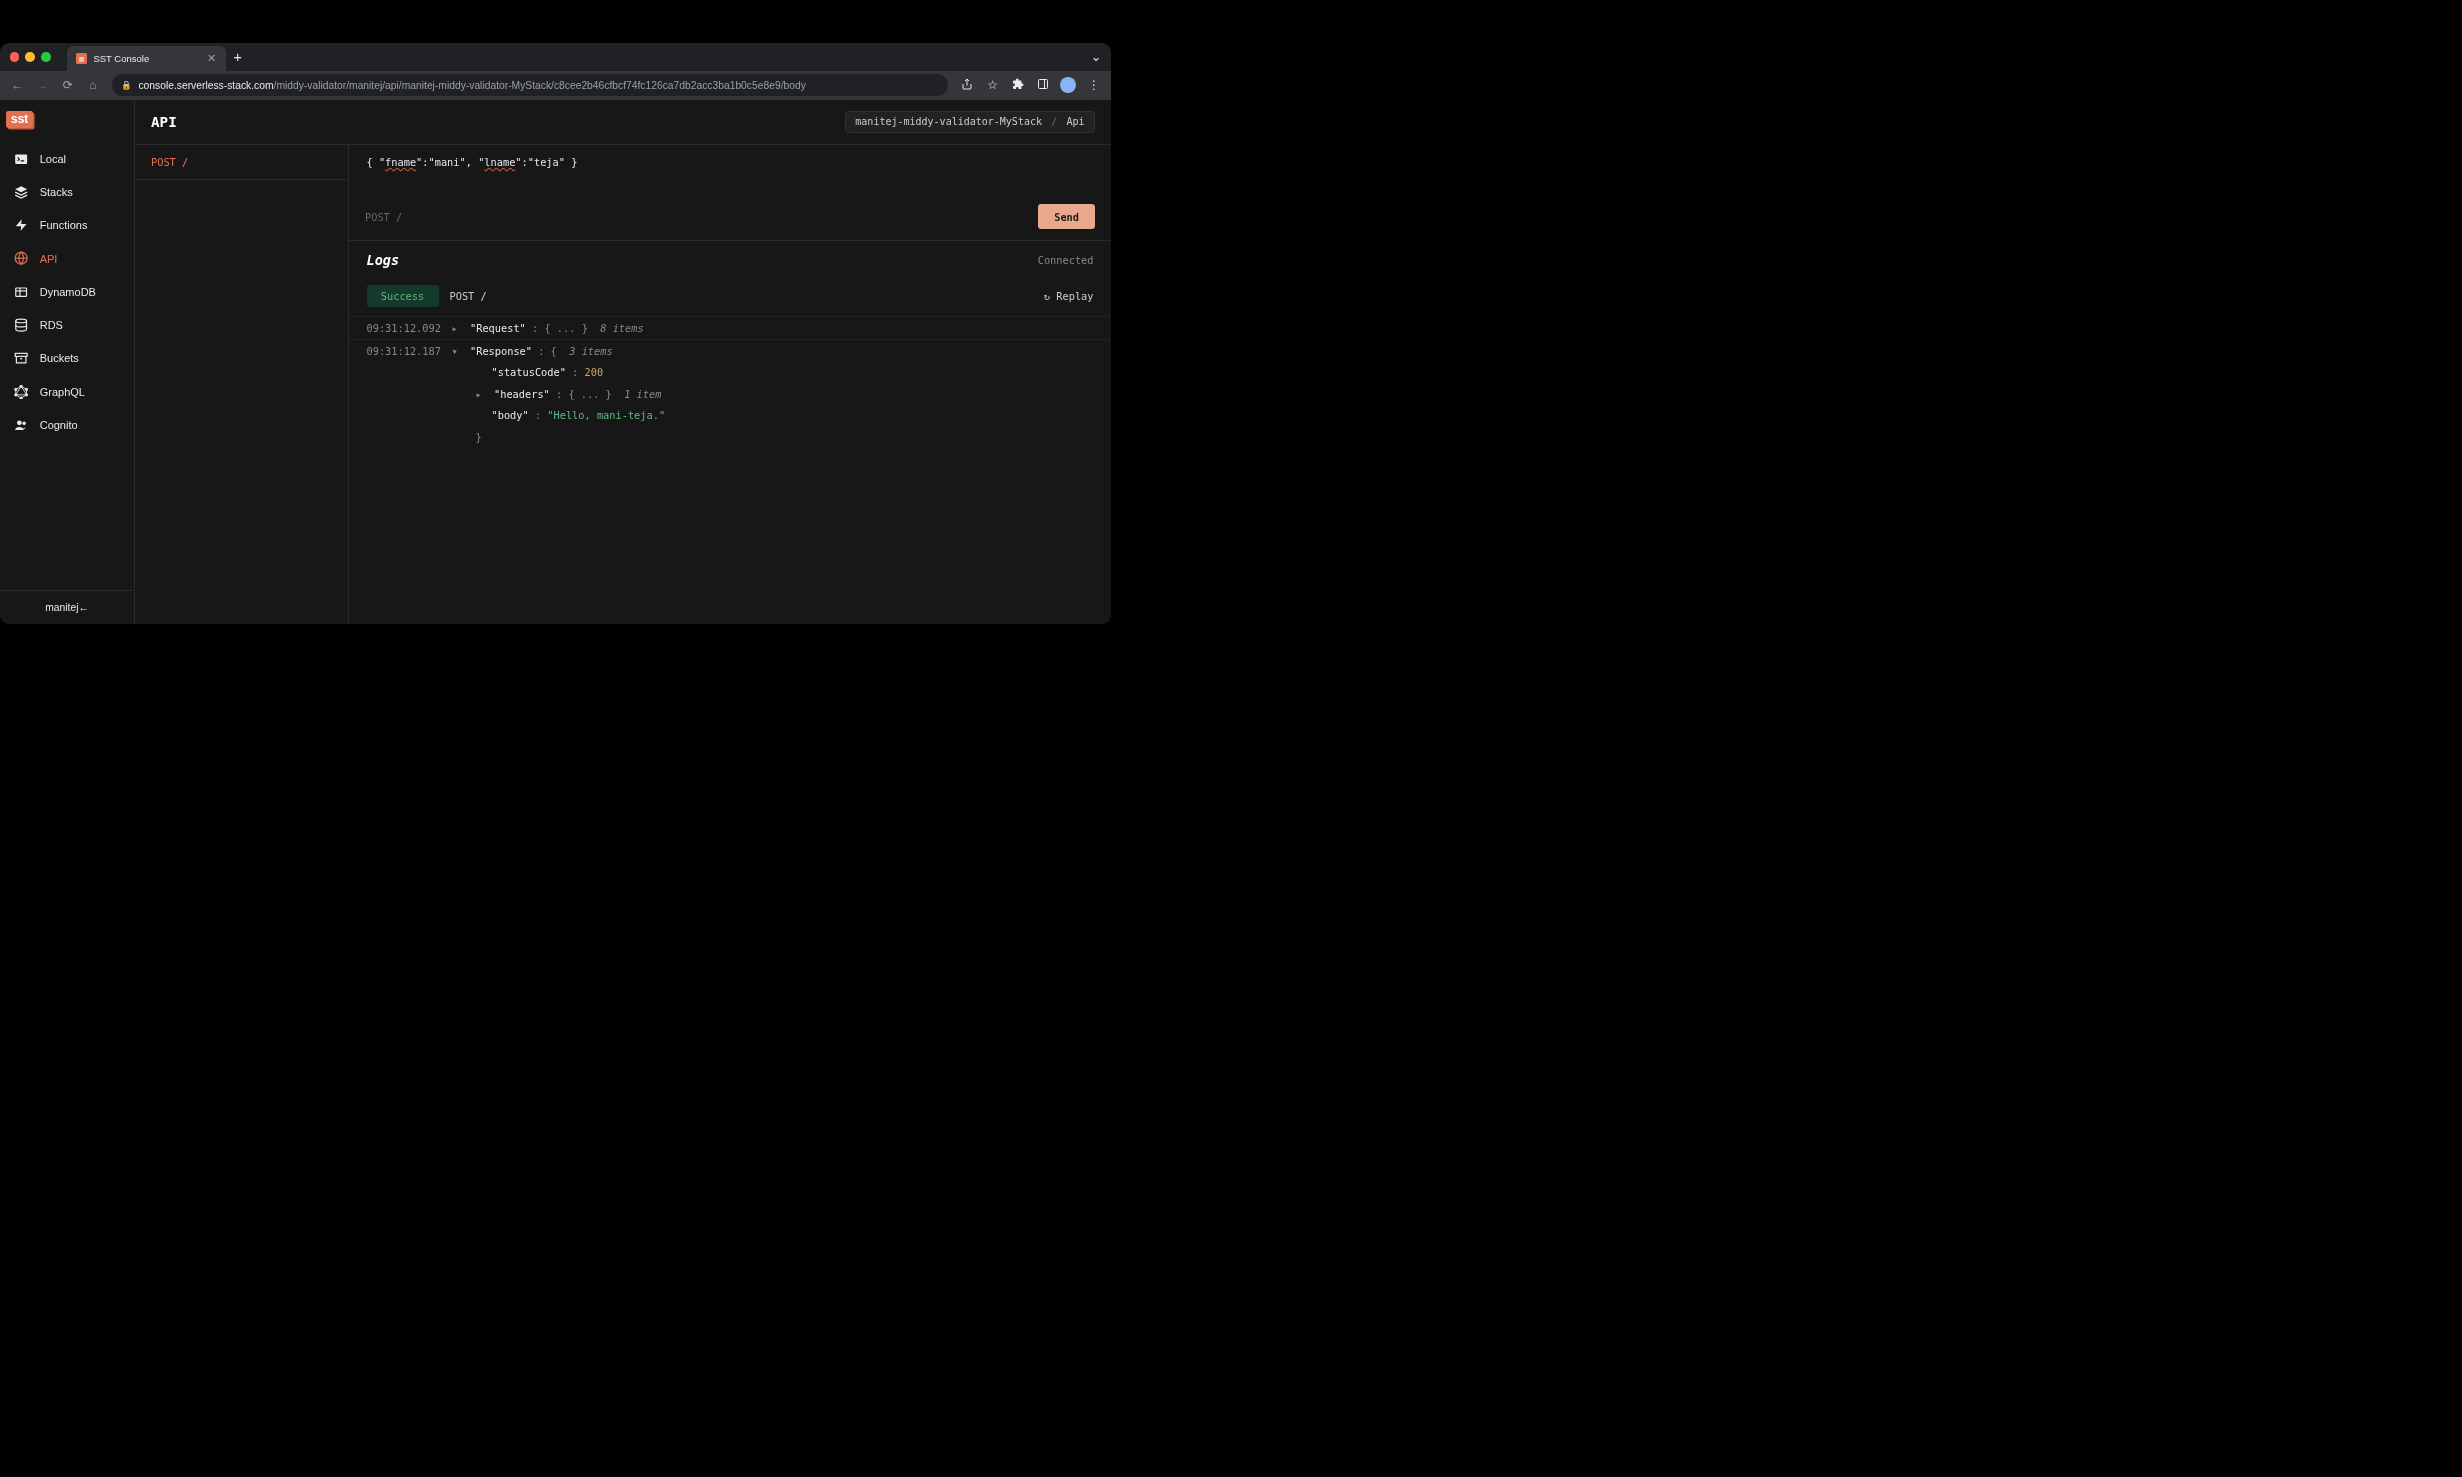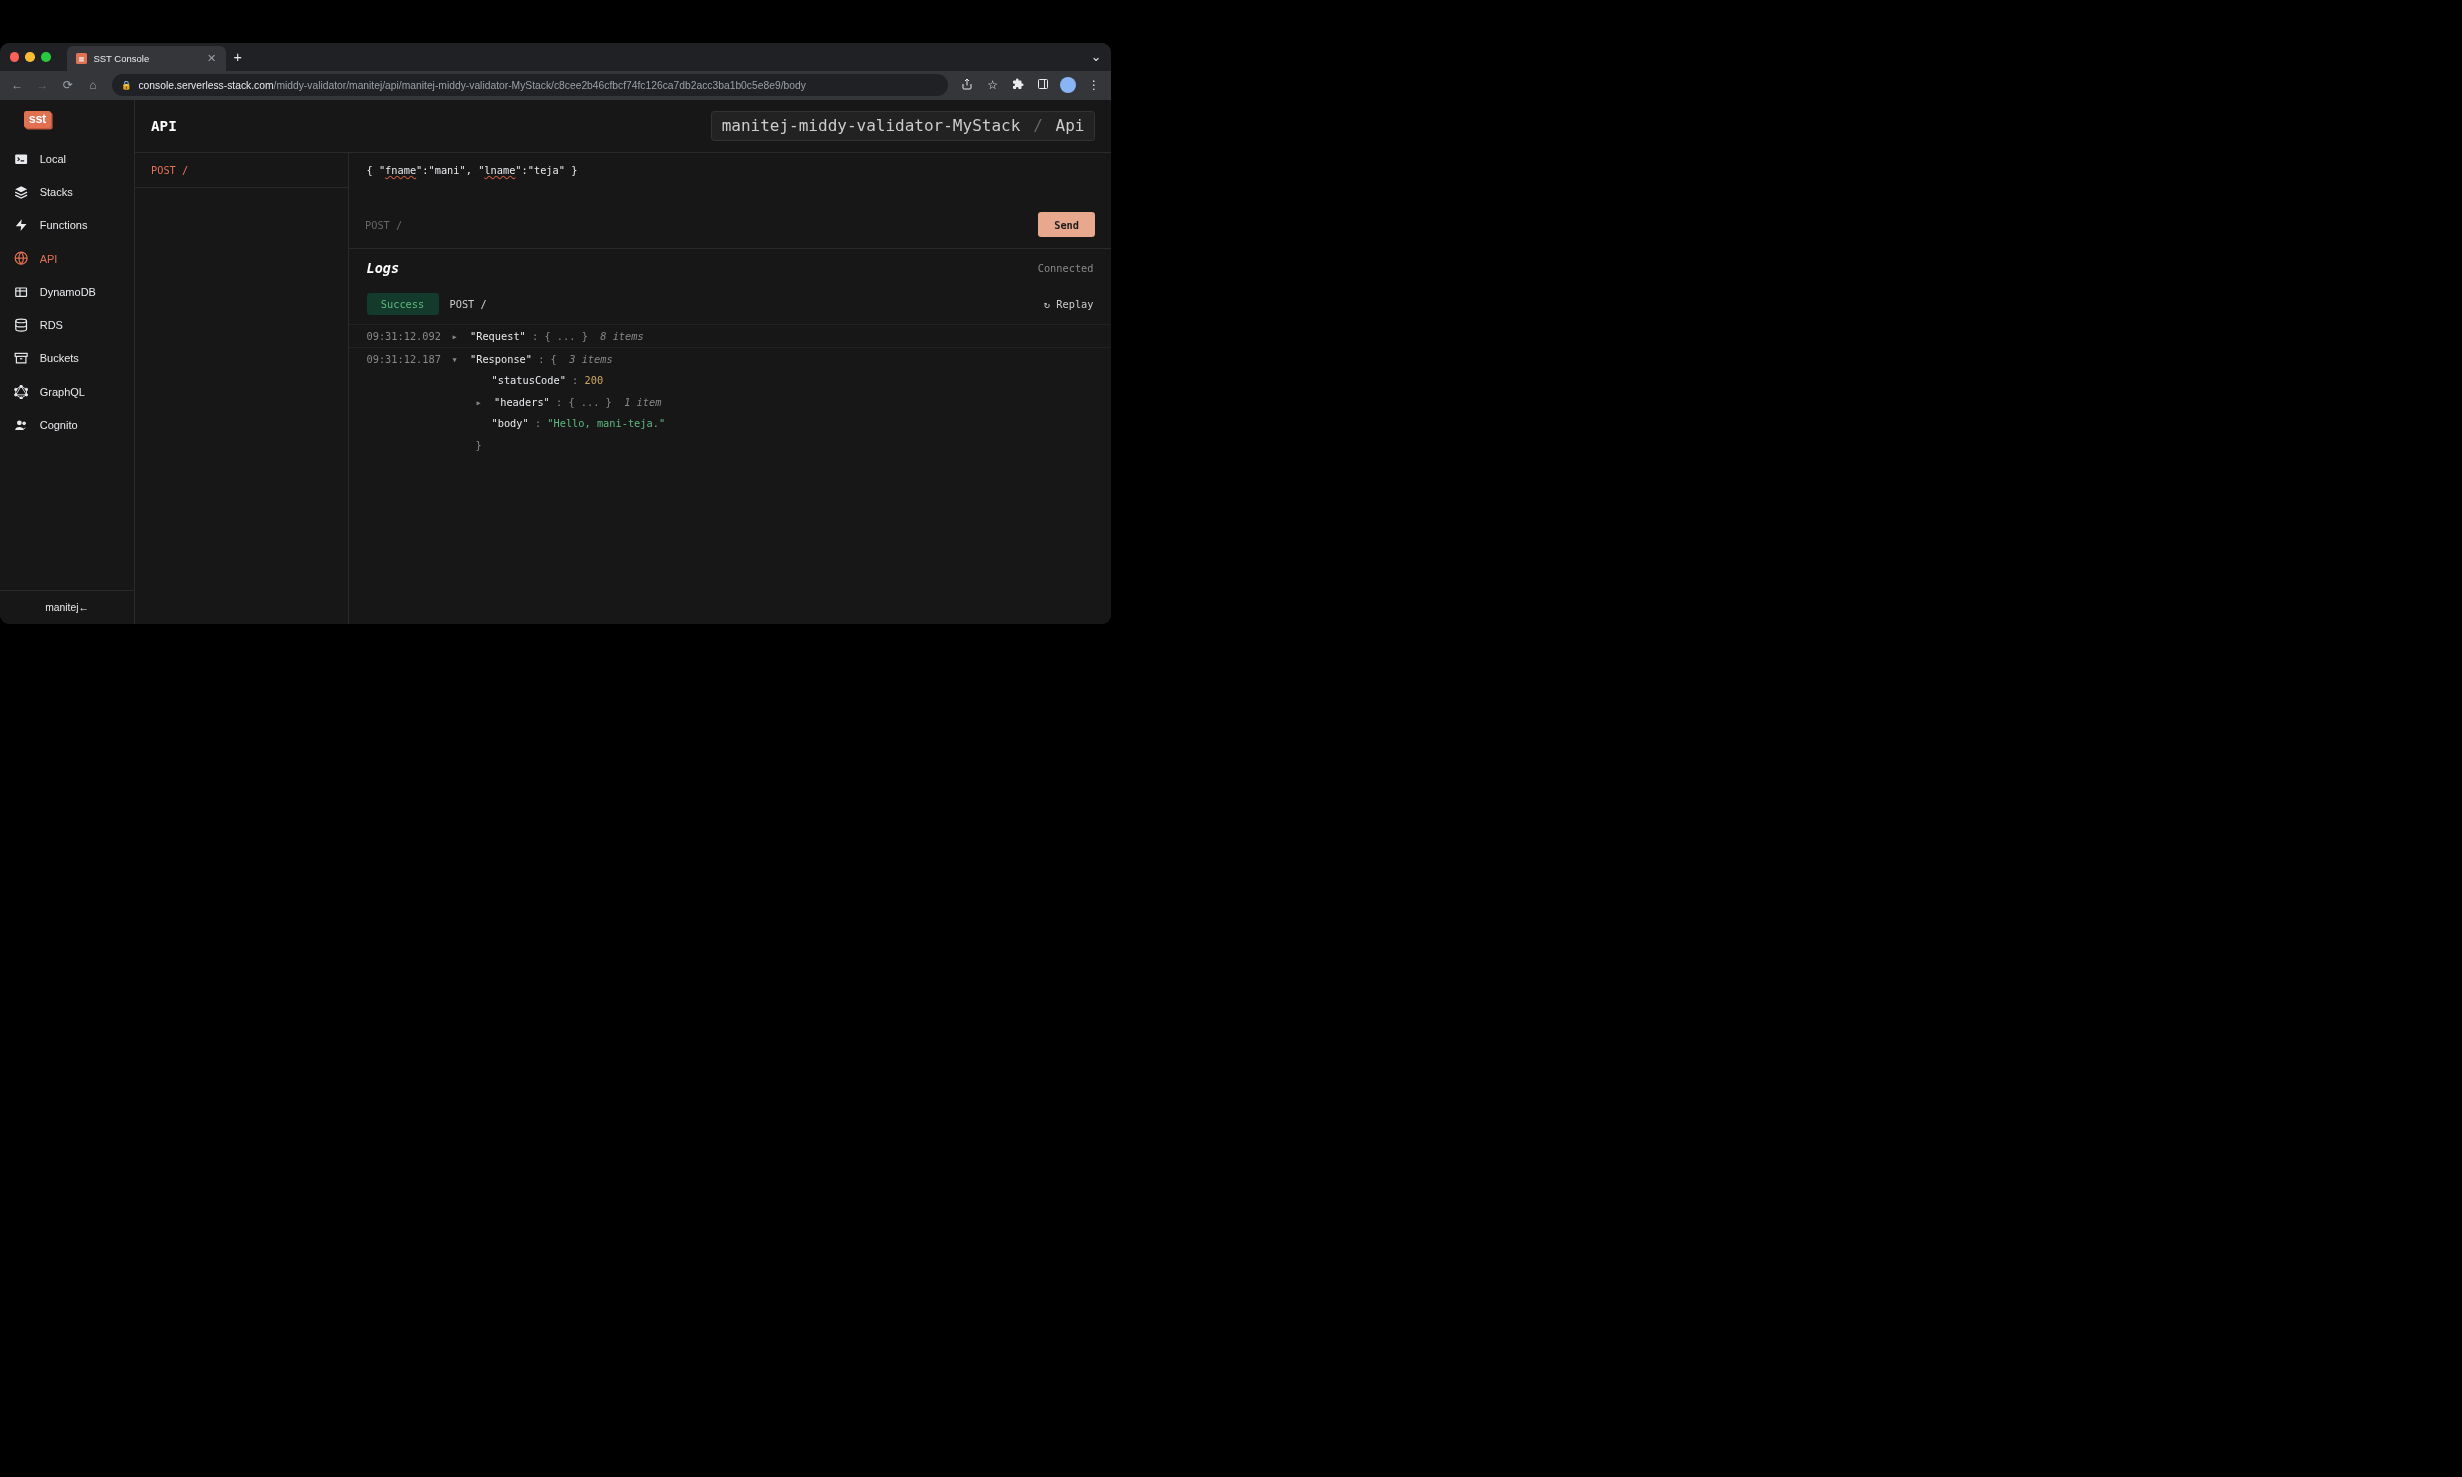--- a/index.html
+++ b/index.html
@@ -88,21 +88,21 @@
   overflow: hidden;
 }
 .sidebar {
   width: 135px;
   background: #171717;
   border-right: 0.8px solid #2a2a2a;
   display: flex;
   flex-direction: column;
 }
 .sst-logo {
-  padding: 11px 24px;
+  padding: 11px 6px;
 }
 .sst-logo-box {
   display: inline-block;
   background: #e27152;
   color: #fff;
   font-weight: 900;
   font-size: 12.7px;
   padding: 1.6px 4.8px;
   border-radius: 2.4px;
   letter-spacing: -0.4px;
@@ -140,21 +140,21 @@
   border-bottom: 0.8px solid #2a2a2a;
 }
 .page-title { color: #fff; font-size: 14.3px; font-weight: 700; font-family: 'SF Mono', Menlo, monospace; }
 .breadcrumb {
   background: #222;
   border: 0.8px solid #333;
   border-radius: 3.2px;
   padding: 4.8px 9.5px;
   color: #ccc;
   font-family: 'SF Mono', Menlo, monospace;
-  font-size: 16px;
+  font-size: 10px;
 }
 .breadcrumb-sep { color: #666; margin: 0 3.2px; }
 .content-body { flex: 1; display: flex; overflow: hidden; }
 .routes-panel {
   width: 214px;
   border-right: 0.8px solid #2a2a2a;
 }
 .route-item {
   padding: 11px 16px;
   color: #e27152;

